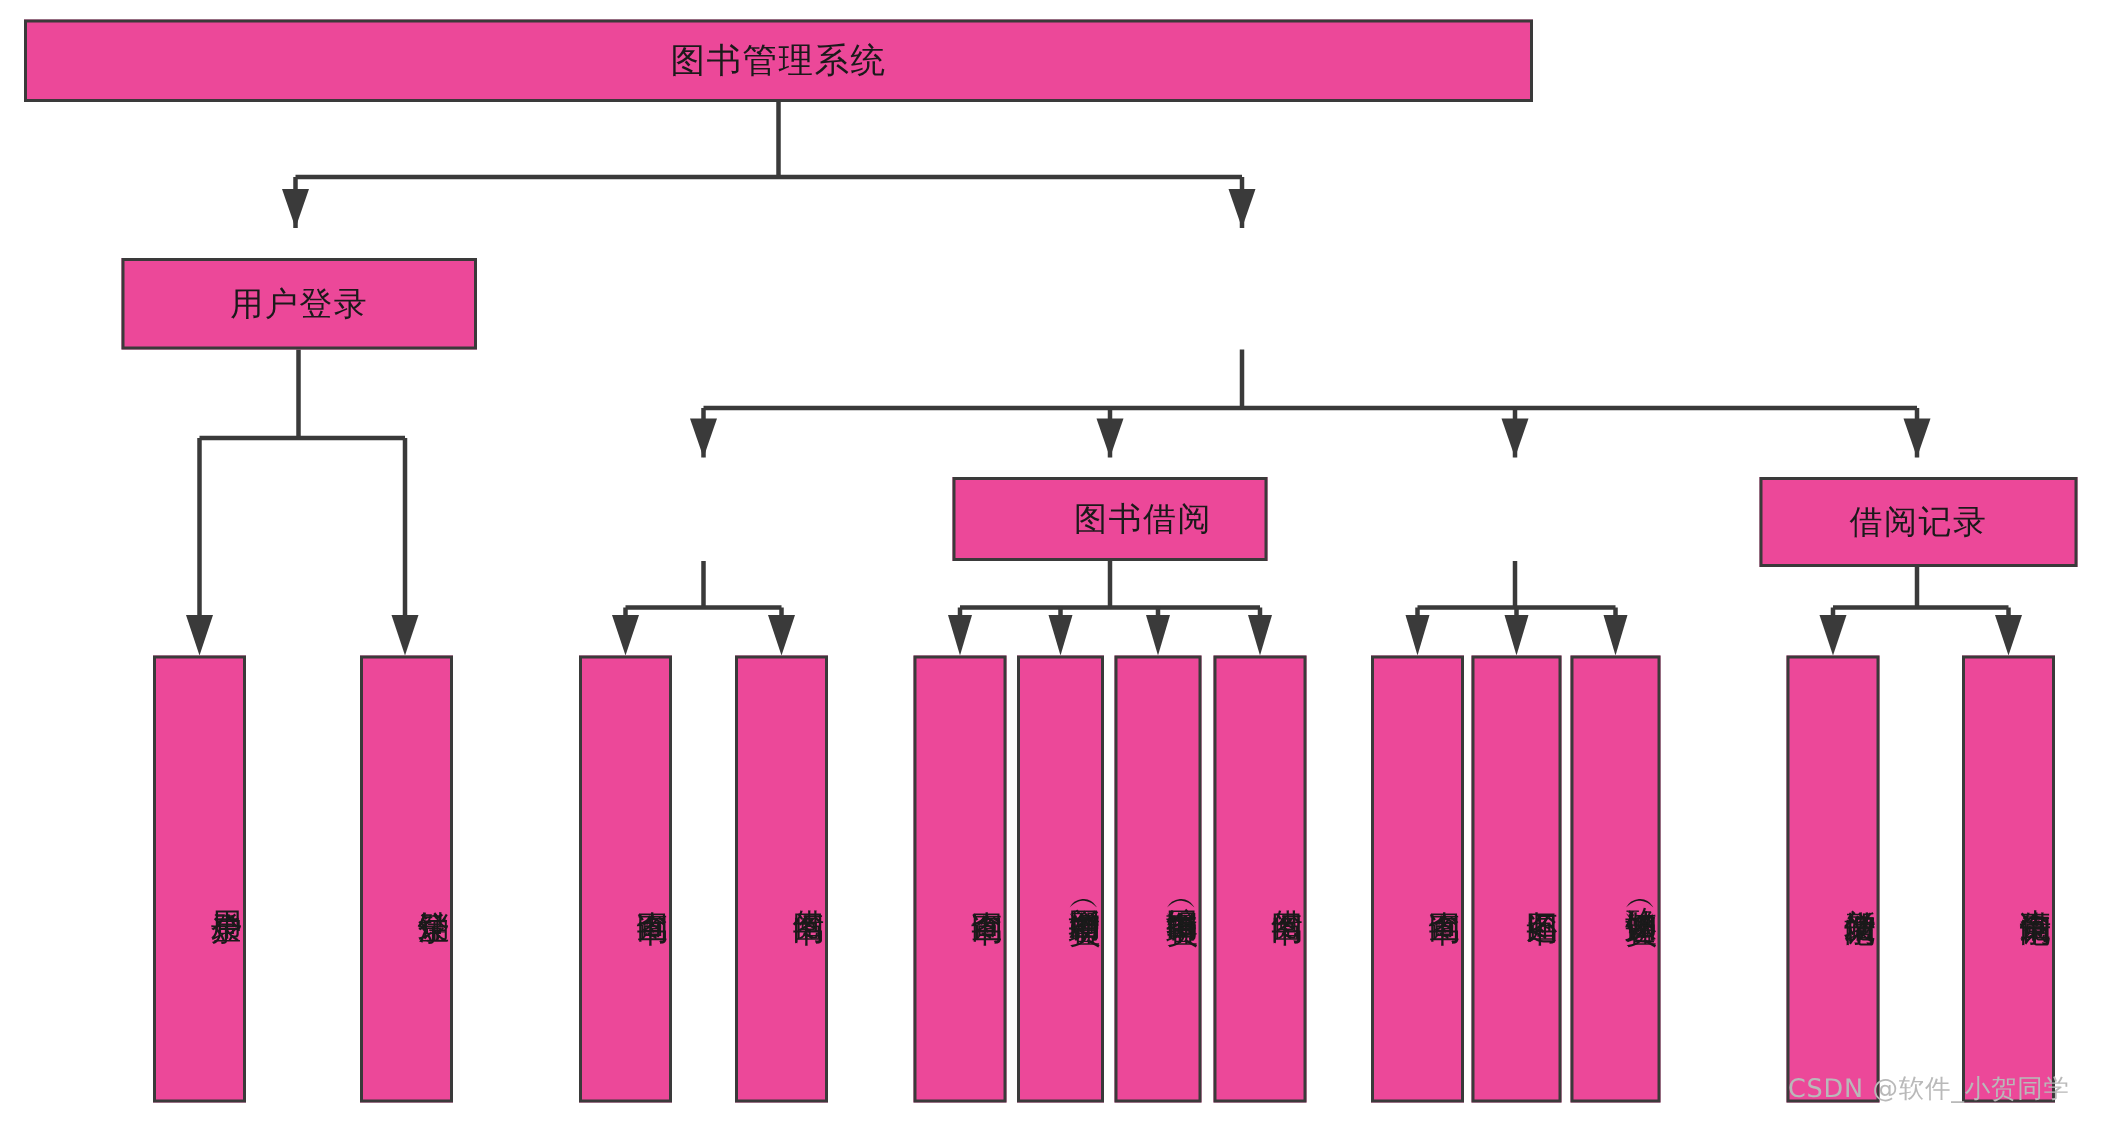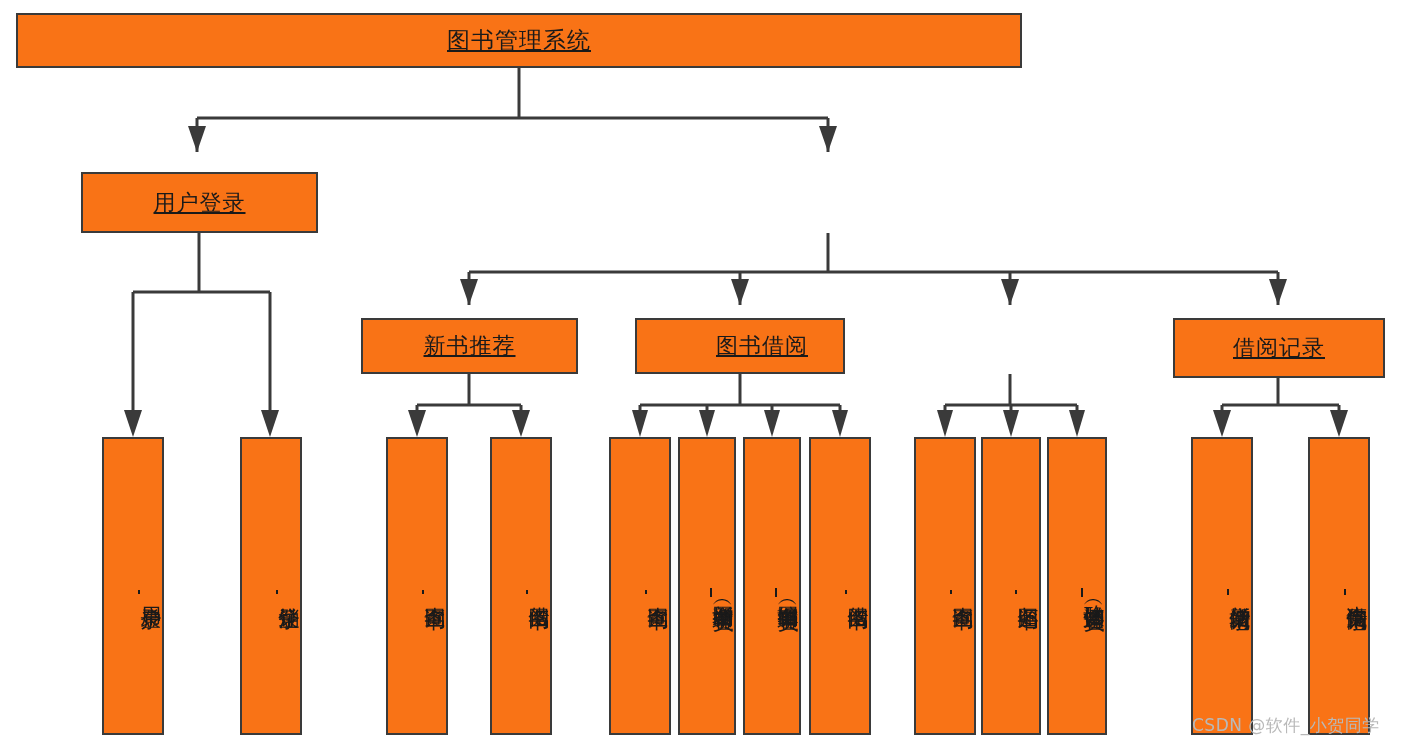--- a/index.html
+++ b/index.html
@@ -14,26 +14,25 @@
     position: relative;
     width: 1405px;
     height: 747px;
     background: #ffffff;
     overflow: hidden;
   }
   .node {
     position: absolute;
     box-sizing: border-box;
     border: 2px solid #3a3a3a;
-    background: #f97316;
+    background: #ec4899;
     display: flex;
     align-items: center;
     justify-content: center;
     color: #1a1a1a;
-    text-decoration: underline;
   }
   .node.horiz {
     font-size: 22px;
     letter-spacing: 1px;
   }
   .node.vert {
     writing-mode: vertical-rl;
     text-orientation: upright;
     font-size: 21px;
     line-height: 1.06;
@@ -140,23 +139,20 @@
   </svg>
 
   <div class="node horiz root" style="left:16px; top:13px; width:1006px; height:55px;">
     <span>图书管理系统</span>
   </div>
 
   <div class="node horiz" style="left:81px; top:172px; width:237px; height:61px;">
     <span>用户登录</span>
   </div>
 
-  <div class="node horiz" style="left:361px; top:318px; width:217px; height:56px;">
-    <span>新书推荐</span>
-  </div>
   <div class="node horiz" style="left:635px; top:318px; width:210px; height:56px;padding-left:44px;">
     <span>图书借阅</span>
   </div>
   <div class="node horiz" style="left:1173px; top:318px; width:212px; height:60px;">
     <span>借阅记录</span>
   </div>
 
   <div class="node vert" style="left:102px; top:437px; width:62px; height:298px;">
     <span>用户登录</span>
   </div>

